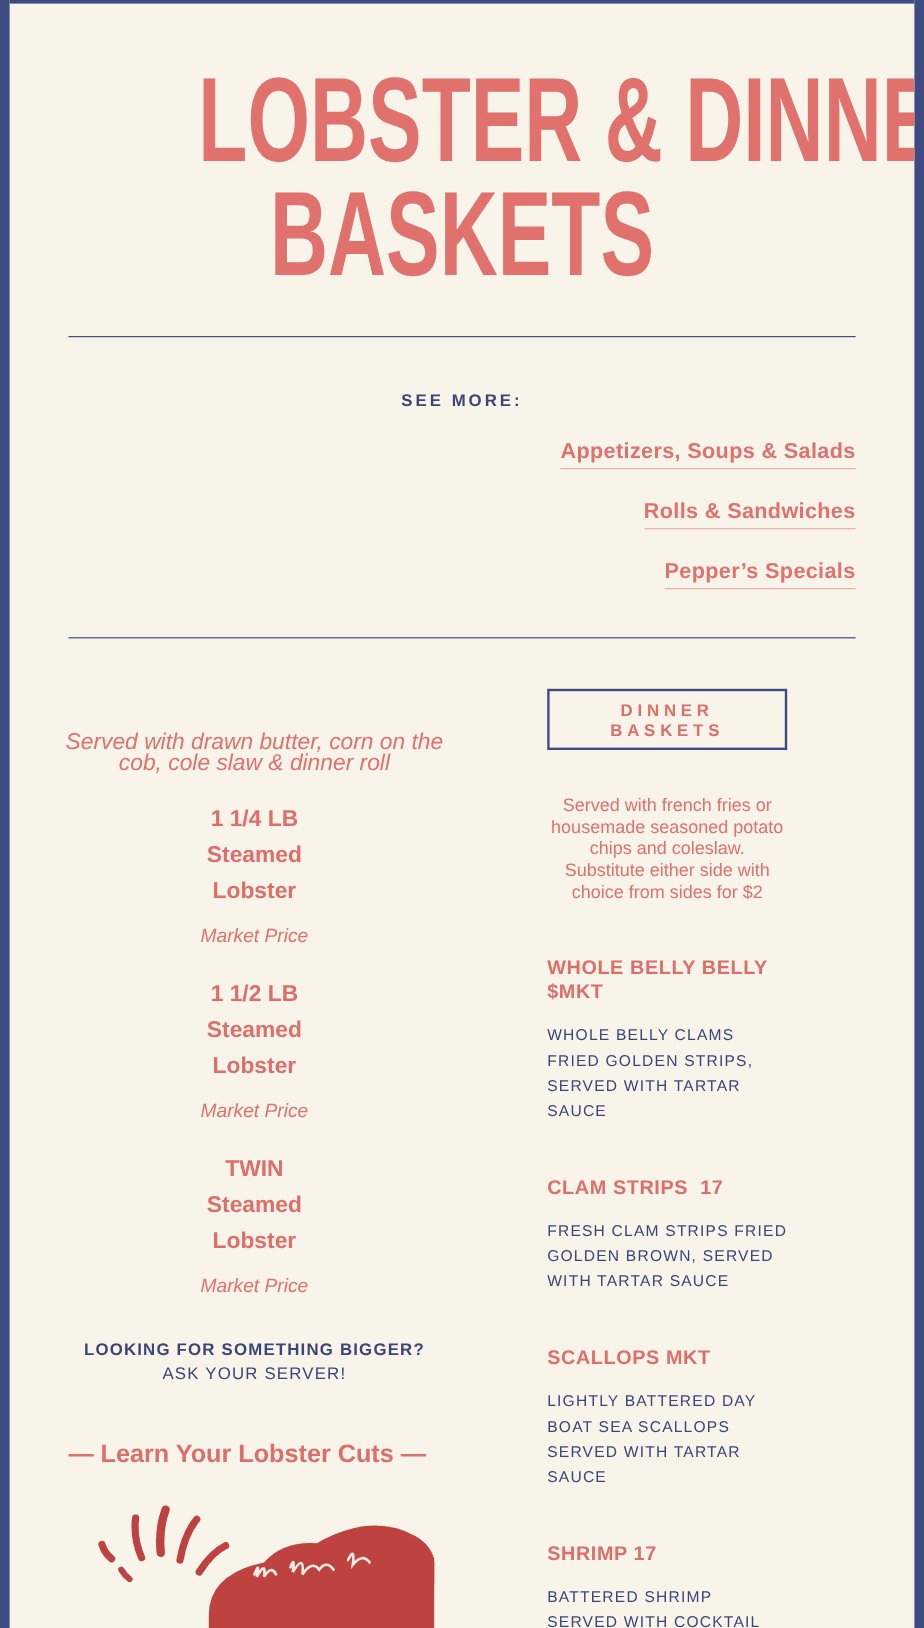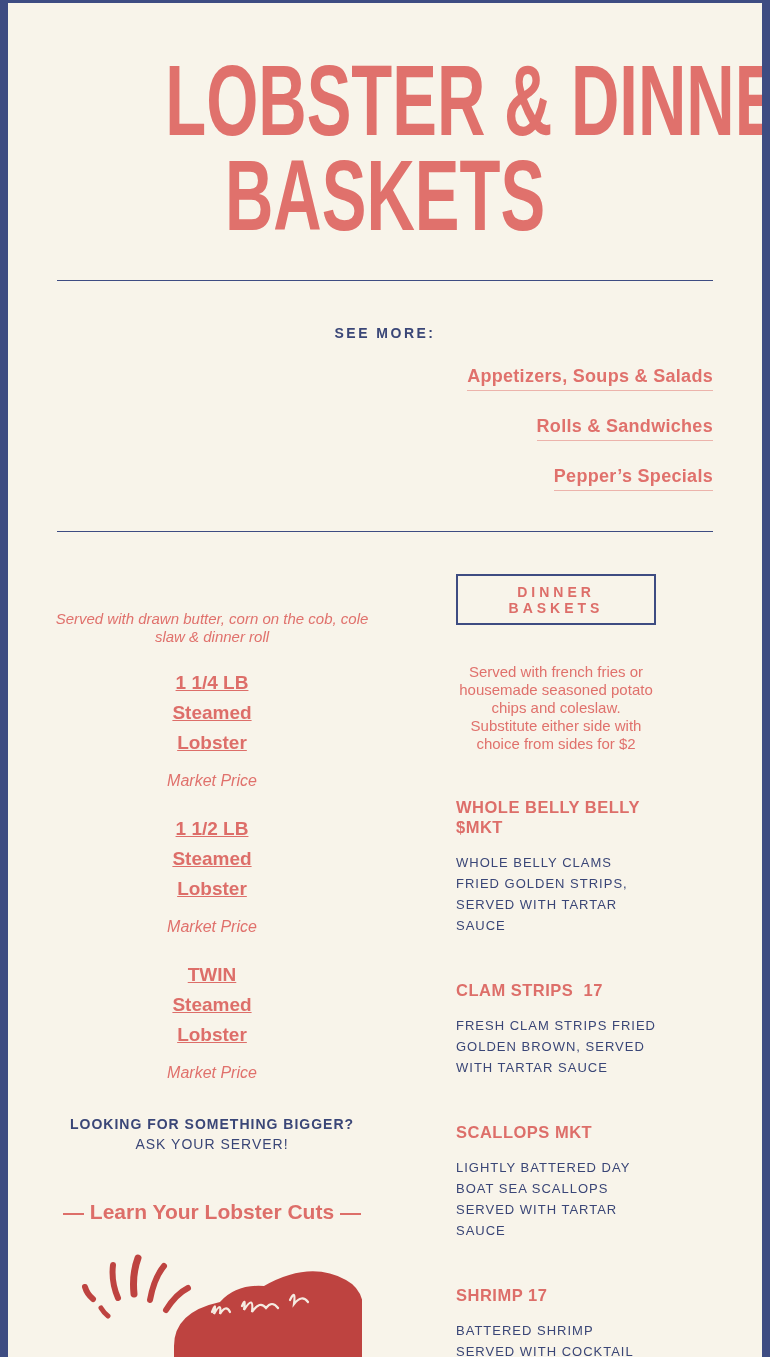--- a/index.html
+++ b/index.html
@@ -96,31 +96,30 @@
     font-size:14px;
     letter-spacing:4px;
   }
   
   .lx-desc{
     width:322px;
     margin:36px -6px 0;
     text-align:center;
     font-style:italic;
     color:var(--coral);
-    font-size:15px;
+    font-size:19px;
     line-height:18px;
   }
   .size-lines{
     margin-top:22px;
     text-align:center;
     color:var(--coral-deep);
     font-weight:bold;
     font-size:19px;
     line-height:30px;
-    text-decoration:underline;
   }
   .market{
     margin-top:14px;
     margin-bottom:24px;
     text-align:center;
     font-style:italic;
     color:var(--coral);
     font-size:16px;
   }
   .note{
@@ -129,21 +128,21 @@
     text-align:center;
     color:var(--navy-text);
     font-size:14px;
     line-height:20px;
     letter-spacing:1px;
   }
   .note strong{ font-weight:bold; }
   .note span{ font-weight:normal; }
   .cuts{
     margin-top:46px;
-    text-align:center;
+    text-align:left;
     color:var(--coral-deep);
     font-weight:bold;
     font-size:21px;
   }
   .illustration-wrap{
     margin-top:30px;
     text-align:center;
   }
   
   .db-desc{

